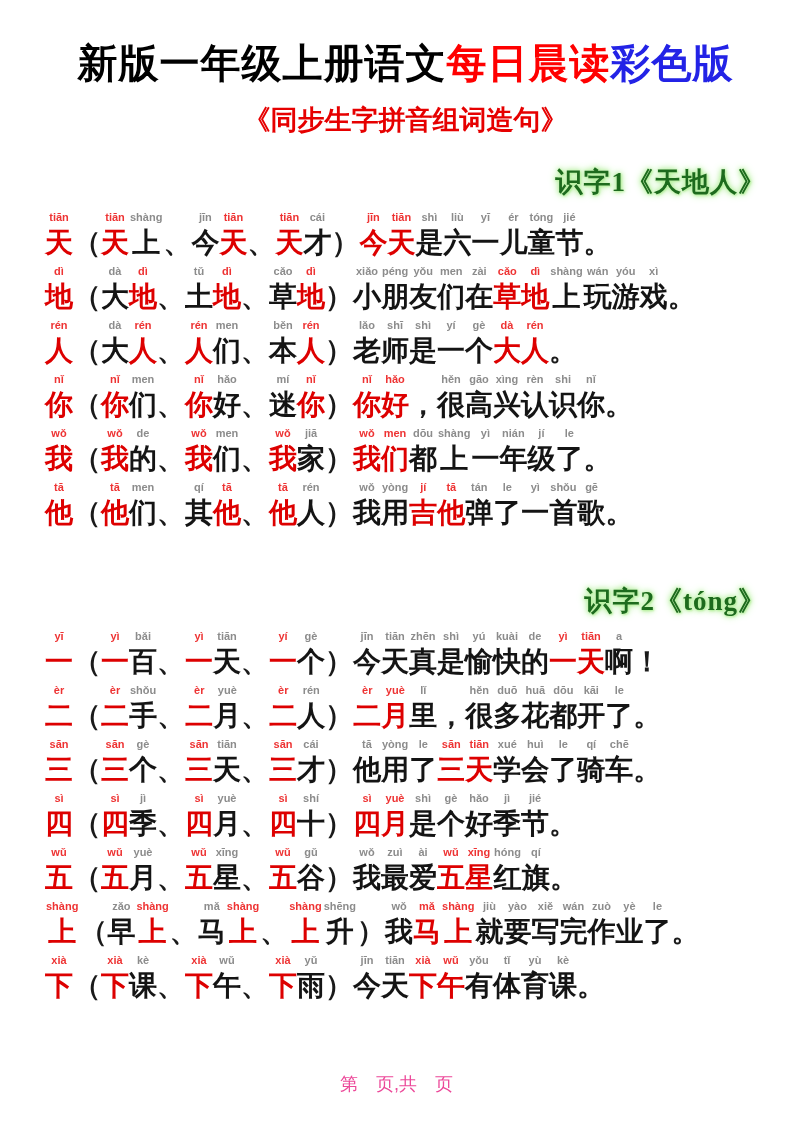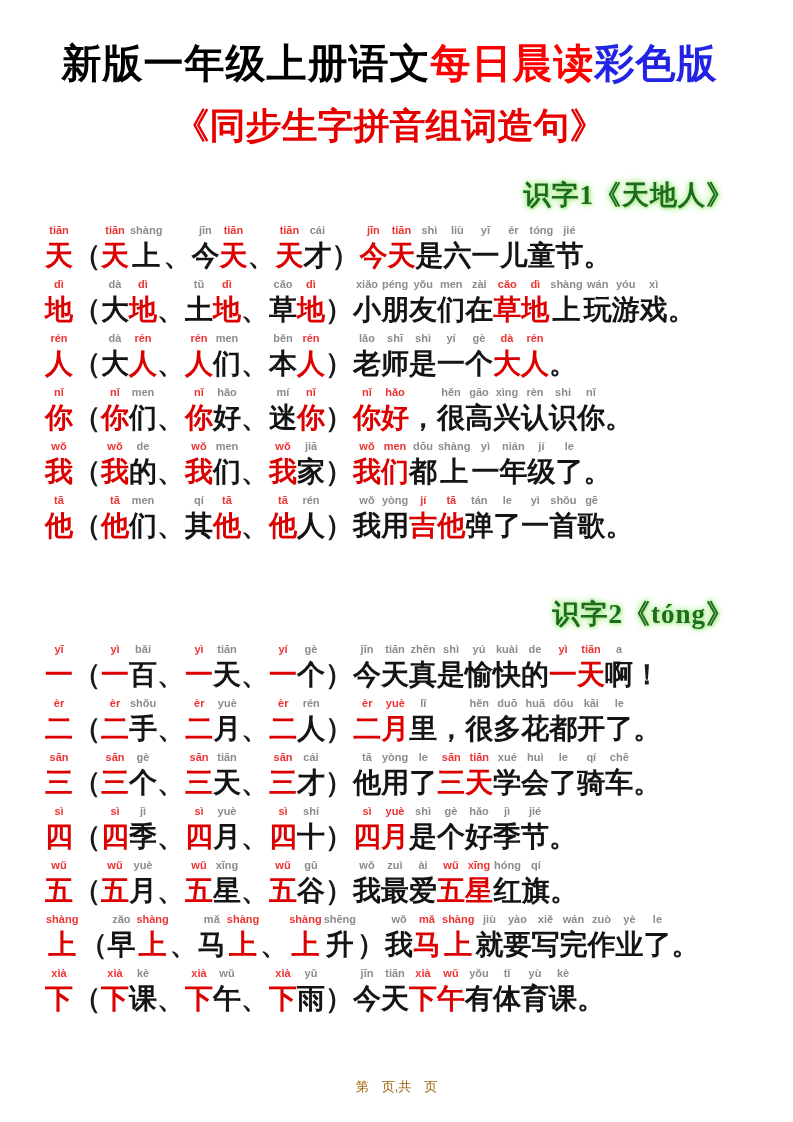--- a/index.html
+++ b/index.html
@@ -5,37 +5,37 @@
   * { margin: 0; padding: 0; box-sizing: border-box; }
   html, body { width: 793px; }
   body {
     width: 793px;
     height: 1122px;
     background: #ffffff;
     font-family: "Liberation Serif", serif;
     position: relative;
     overflow: hidden;
   }
-  .page { padding: 40px 59px 0 45px; height: 100%; position: relative; }
+  .page { padding: 40px 27px 0 45px; height: 100%; position: relative; }
 
   .doc-title {
     text-align: center;
     font-size: 40px;
     font-weight: bold;
     letter-spacing: 1px;
     line-height: 1.2;
     white-space: nowrap;
   }
   .doc-title .t-black { color: #000000; }
   .doc-title .t-red   { color: #ff0000; }
   .doc-title .t-blue  { color: #2323e6; }
 
   .doc-subtitle {
     text-align: center;
-    font-size: 36px;
+    font-size: 27px;
     font-weight: bold;
     color: #e60000;
     margin-top: 14px;
   }
 
   .sections { margin-top: 26px; }
 
   .section + .section { margin-top: 52px; }
 
   .section-heading {
@@ -81,22 +81,22 @@
   .char-token.red .hanzi       { color: #dd0000; }
   .char-token.punct .hanzi     { min-width: 20px; color: #1a1a1a; }
 
   .page-footer {
     position: absolute;
     bottom: 26px;
     left: 0;
     width: 100%;
     text-align: center;
     font-family: "Liberation Sans", sans-serif;
-    font-size: 13px;
-    color: #a16207;
+    font-size: 18px;
+    color: #ec4899;
     white-space: pre;
   }
 </style>
 </head>
 <body>
 
 <div class="page">
 
   <h1 class="doc-title"><span class="t-black">新版一年级上册语文</span><span class="t-red">每日晨读</span><span class="t-blue">彩色版</span></h1>
 

